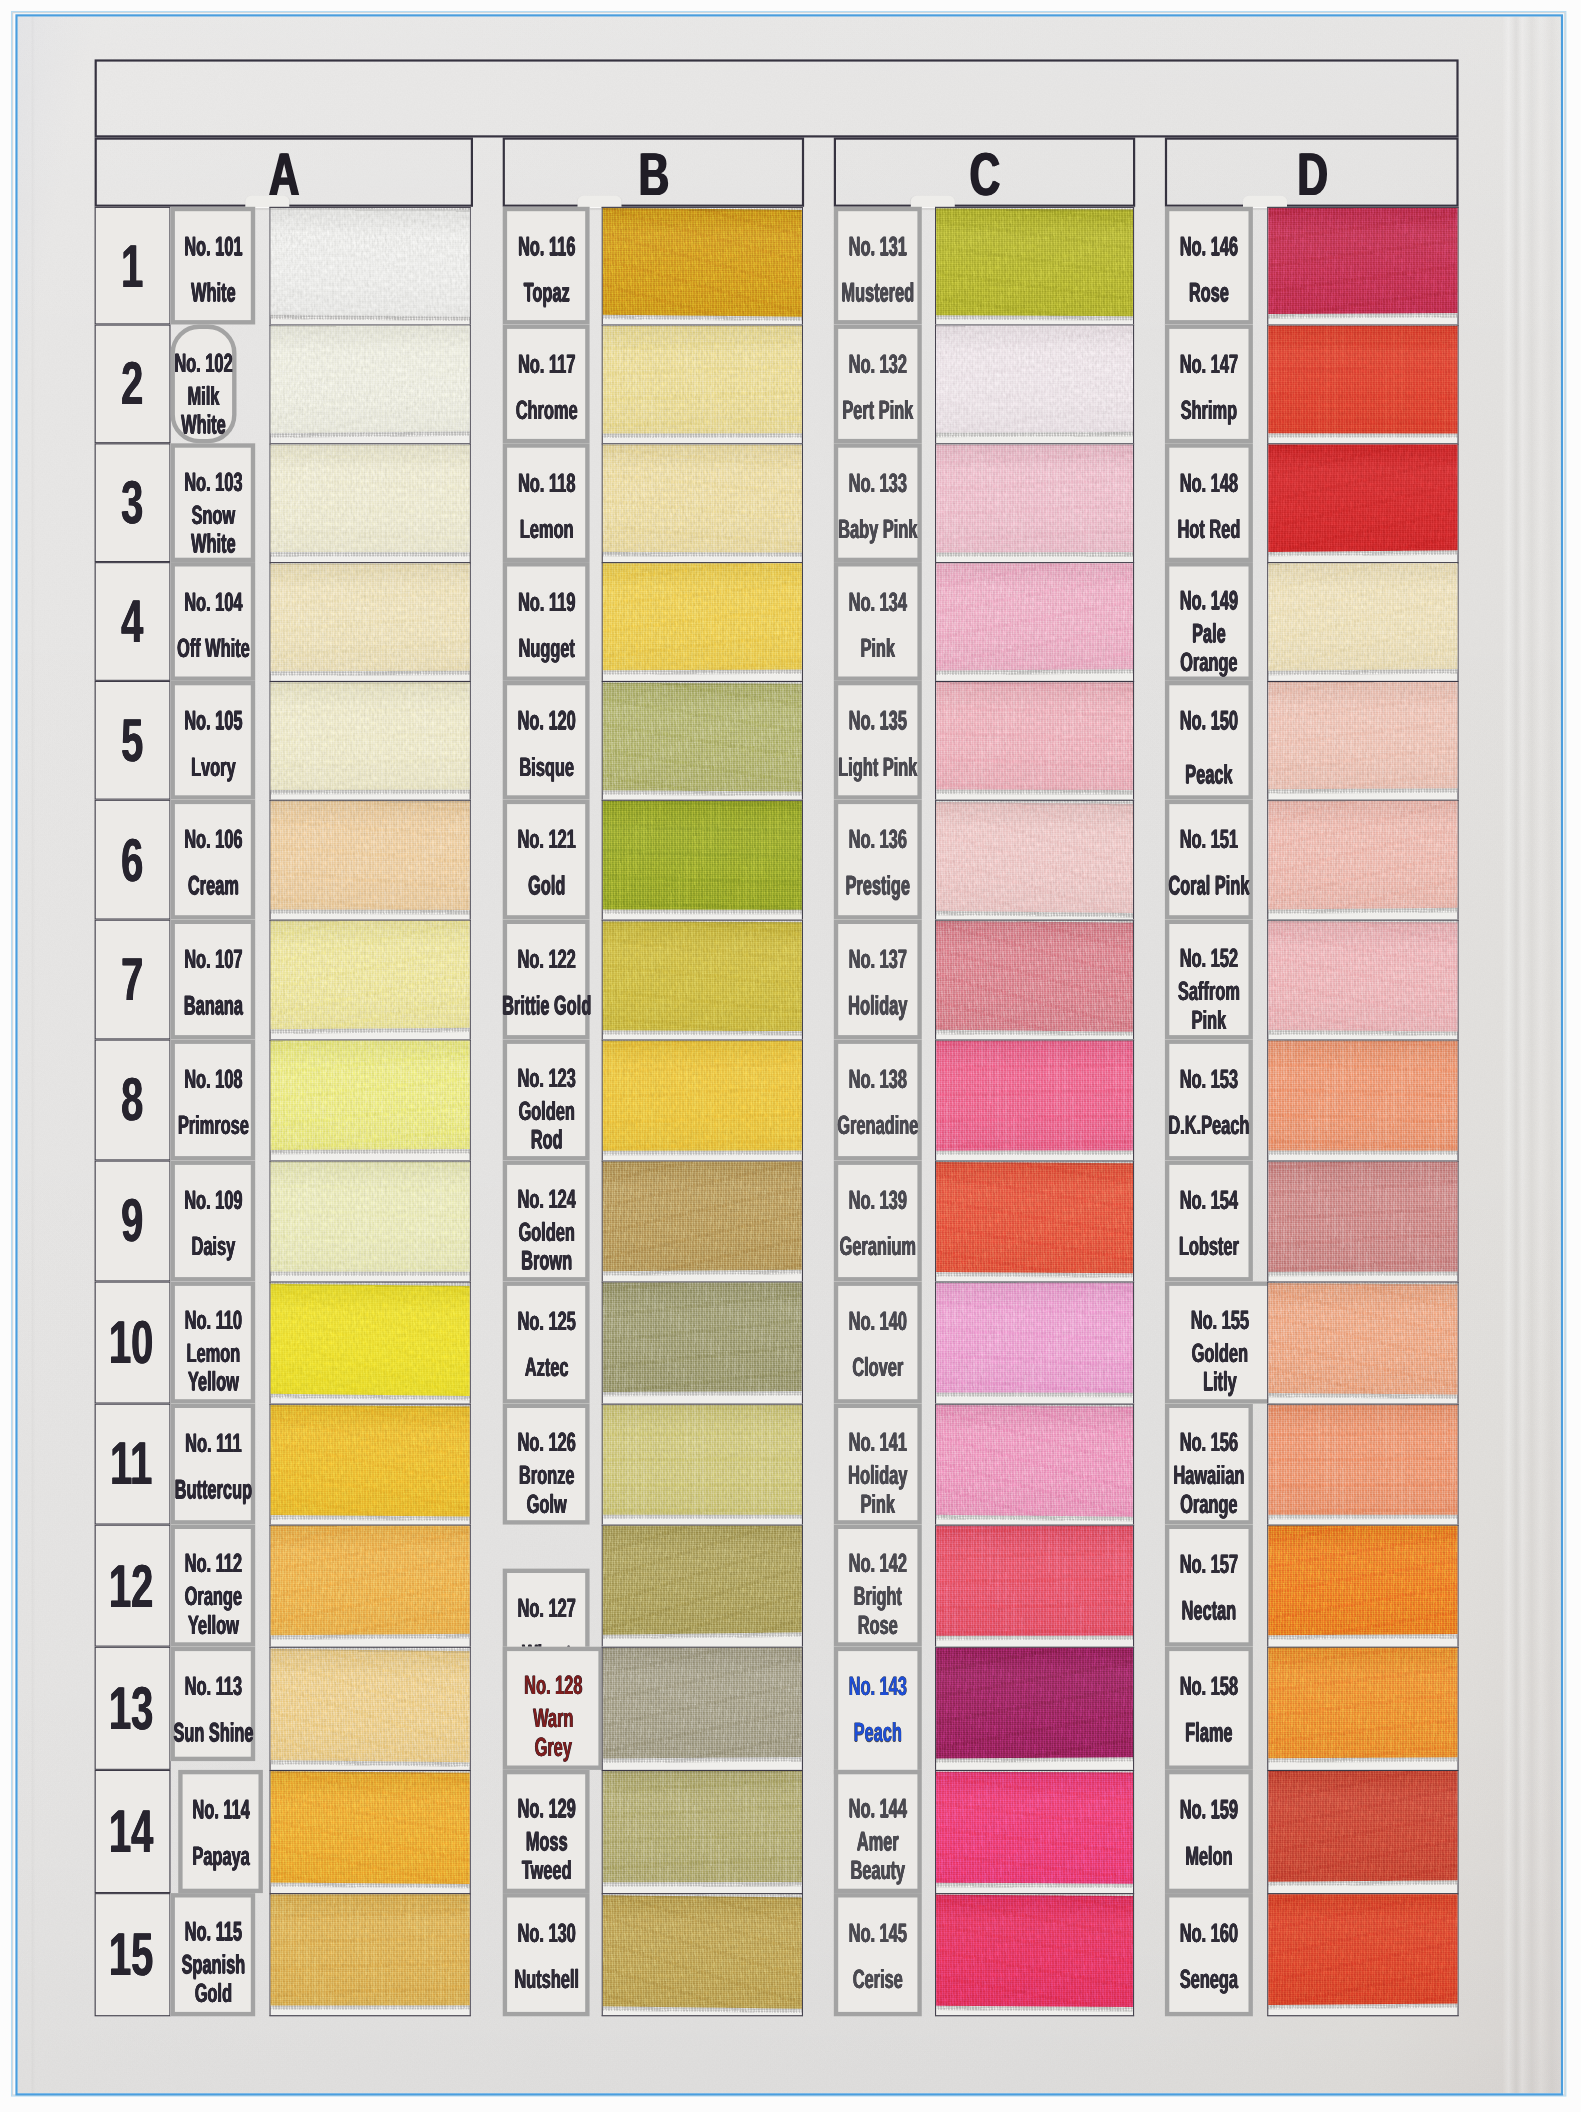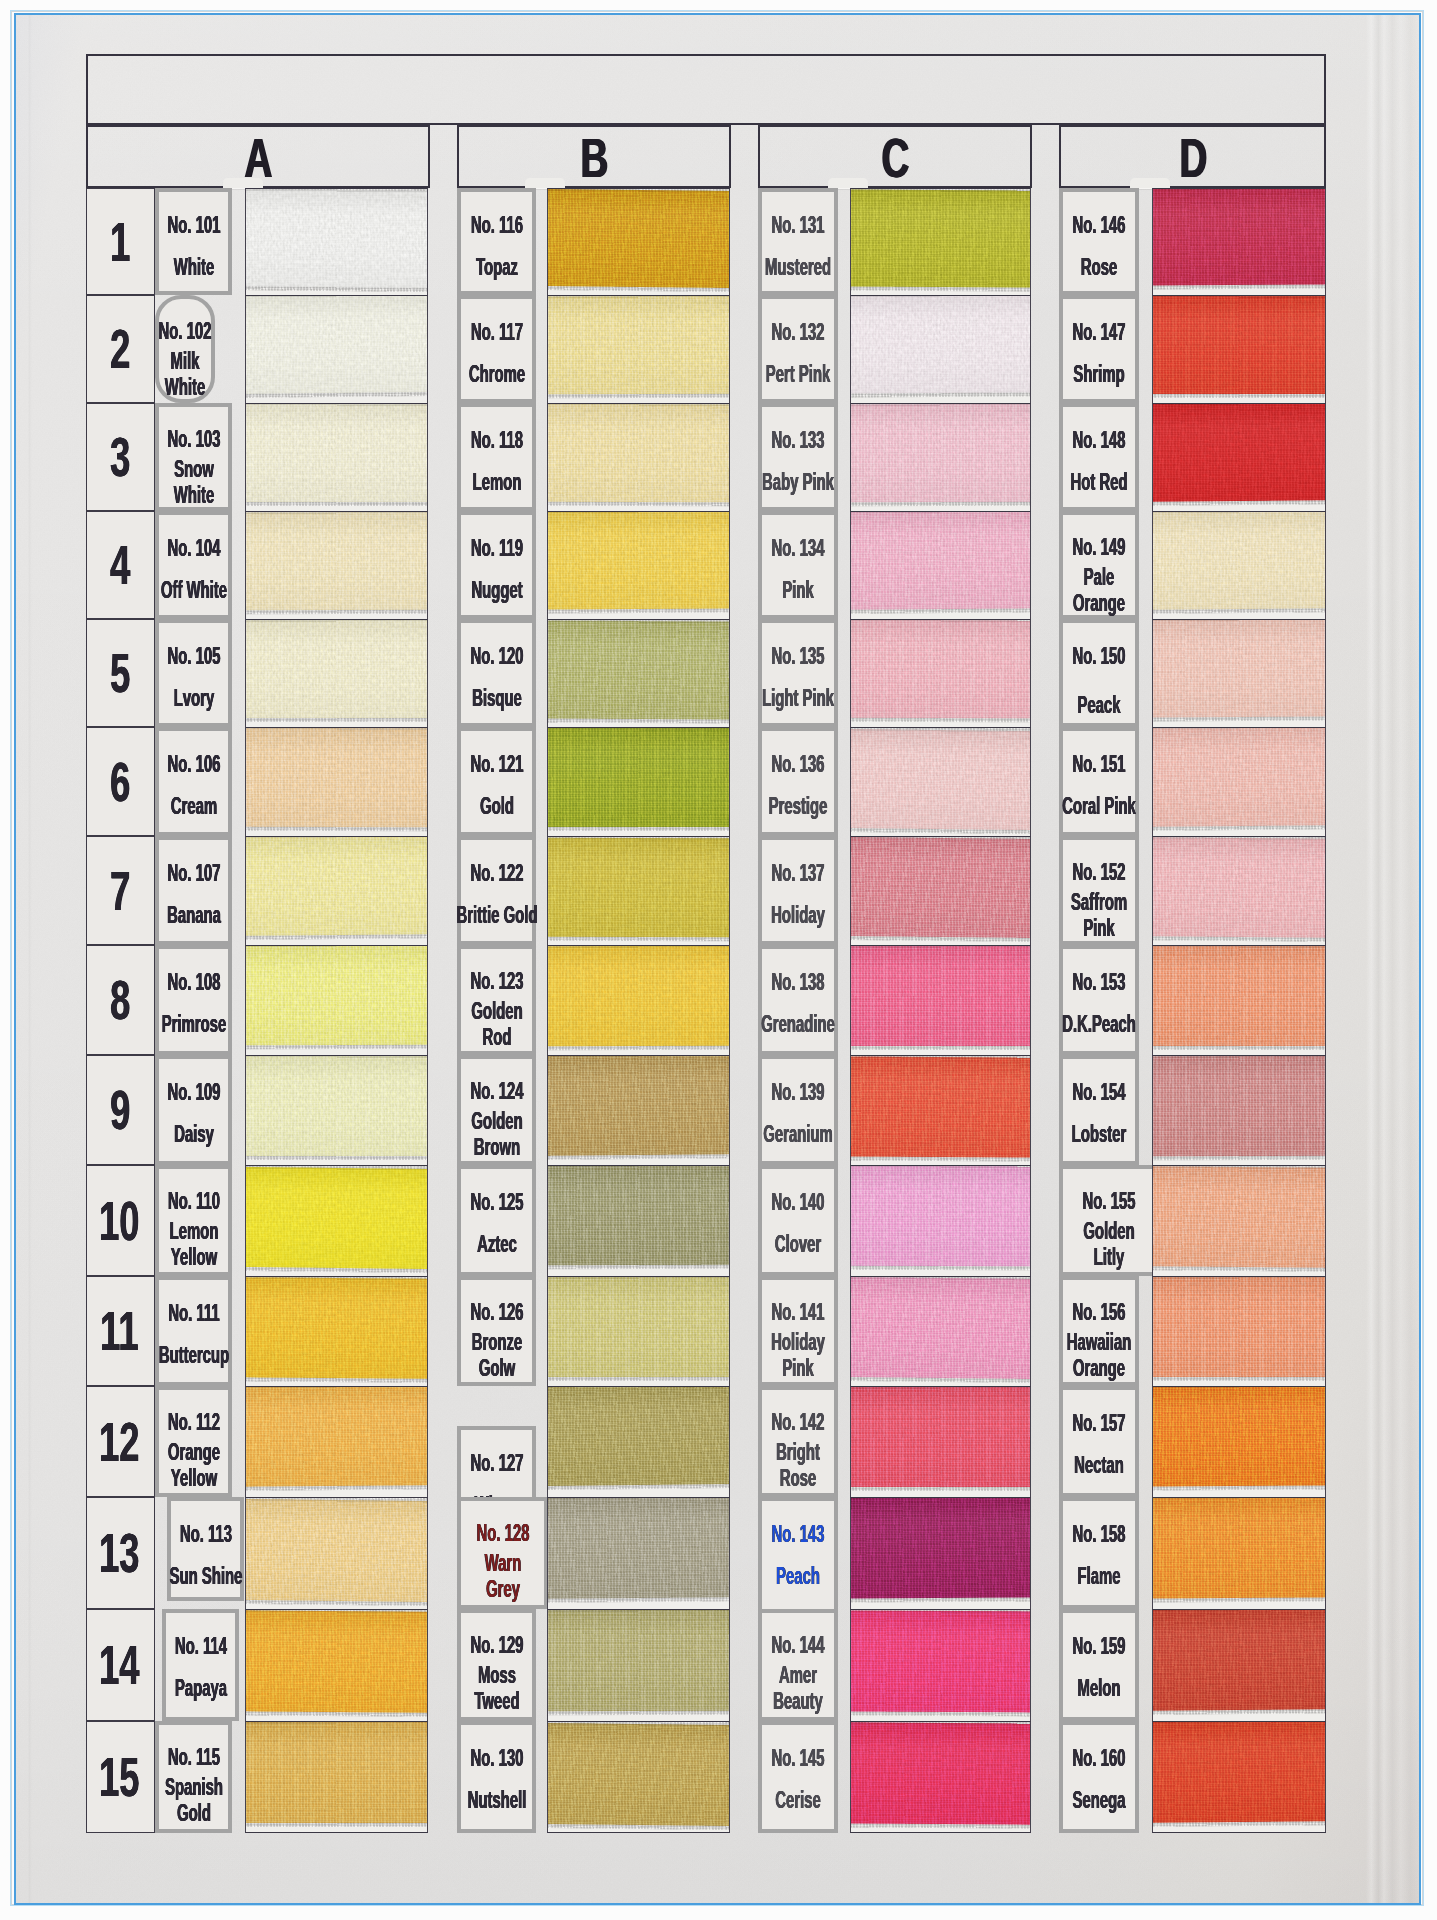--- a/index.html
+++ b/index.html
@@ -310,21 +310,21 @@
           <div class="tape" style="top: -1px; left: -6px; width: calc(100% + 12px); height: 100px; background: rgb(255, 198, 91); transform: rotate(-0.433deg);">
             <div class="tex" style="background: rgb(255, 255, 255);"></div>
             <div class="weave"></div>
             <div class="shade" style="background: linear-gradient(rgba(0, 0, 0, 0.13) 0px, rgba(0, 0, 0, 0.13) 1.5px, rgba(0, 0, 0, 0.043) 1.5px, rgba(0, 0, 0, 0.043) 4px, rgba(255, 255, 255, 0.05) 25%, rgba(255, 255, 255, 0.024) 62%, rgba(0, 0, 0, 0.02) 97%, rgba(0, 0, 0, 0.043) 100%);"></div>
           </div>
         </div>
       </div>
       <div class="num" style="left: 86px; top: 1497px; width: 69px; height: 112px;">
         <span>13</span>
       </div>
-      <div class="lbl" style="left: 155px; top: 1497px; width: 77px; height: 104px; color: rgb(43, 40, 52); margin-left: 12px; --ink: #2b2834;">
+      <div class="lbl" style="left: 155px; top: 1497px; width: 77px; height: 104px; color: rgb(43, 40, 52); --ink: #2b2834;">
         <div class="code" style="top: 21px; text-shadow: rgb(43, 40, 52) 0.55px 0px 0px, rgb(43, 40, 52) -0.55px 0px 0px, rgb(43, 40, 52) 0px 0.3px 0px;">No. 113</div>
         <div class="nm" style="top: 62px; text-shadow: rgb(43, 40, 52) 0.55px 0px 0px, rgb(43, 40, 52) -0.55px 0px 0px, rgb(43, 40, 52) 0px 0.3px 0px;">
           <span>Sun Shine</span>
         </div>
       </div>
       <div class="swcell" style="position: absolute; left: 245px; top: 1497px; width: 183px; height: 112px; border-left: 1px solid rgb(69, 66, 78); border-right: 1px solid rgb(69, 66, 78); border-top: 1px solid rgb(58, 55, 68); background: rgb(240, 239, 236); box-sizing: border-box; overflow: hidden;">
         <div class="sw" style="position: absolute; left: 0px; top: 0px; width: 100%; height: 100%; overflow: hidden;">
           <div class="tape" style="top: 2px; left: -6px; width: calc(100% + 12px); height: 101px; background: rgb(255, 226, 162); transform: rotate(0.668deg);">
             <div class="tex" style="background: rgb(255, 255, 255);"></div>
             <div class="weave"></div>

